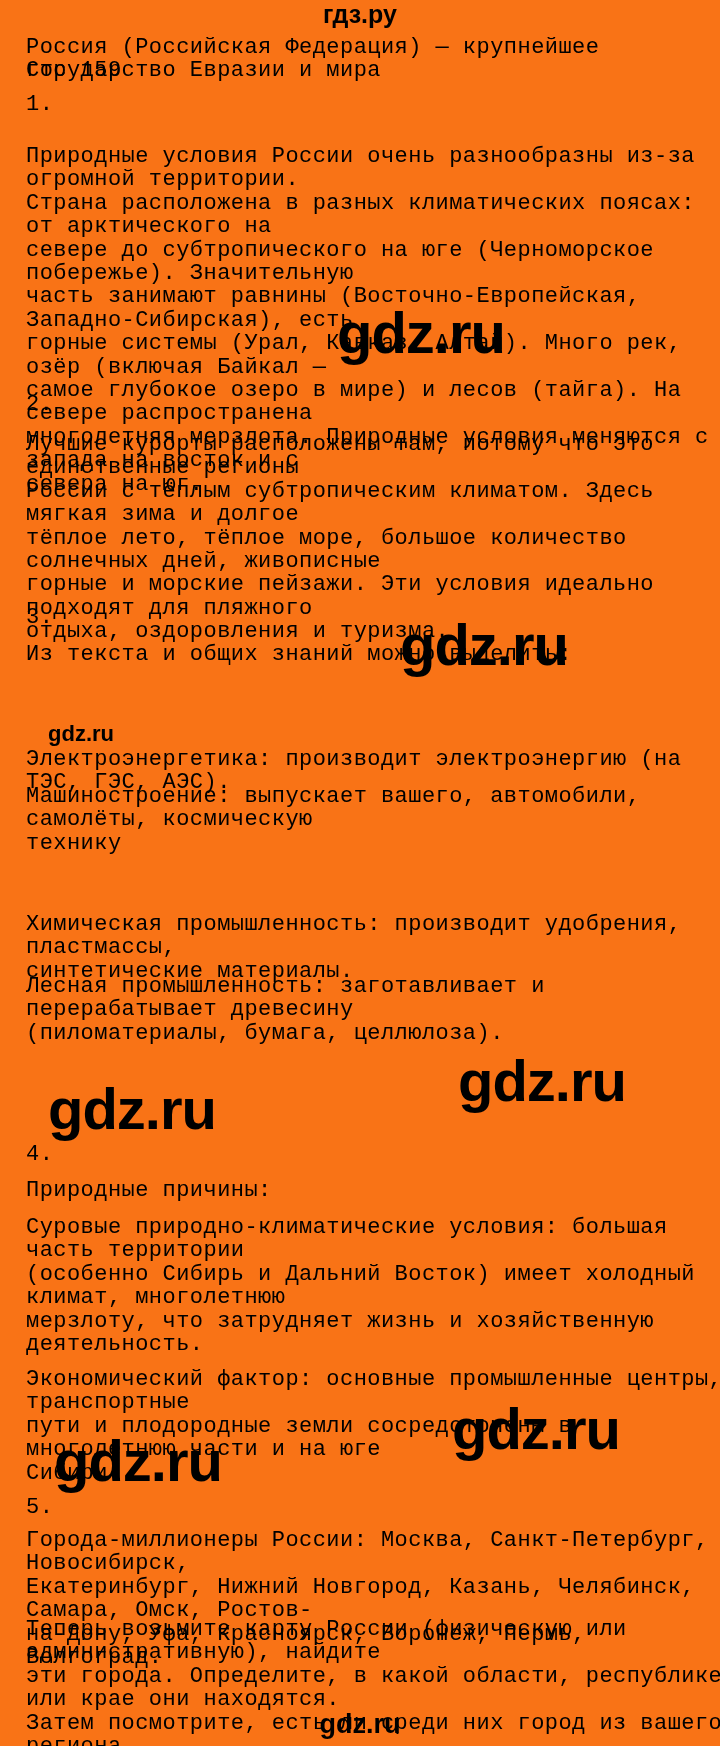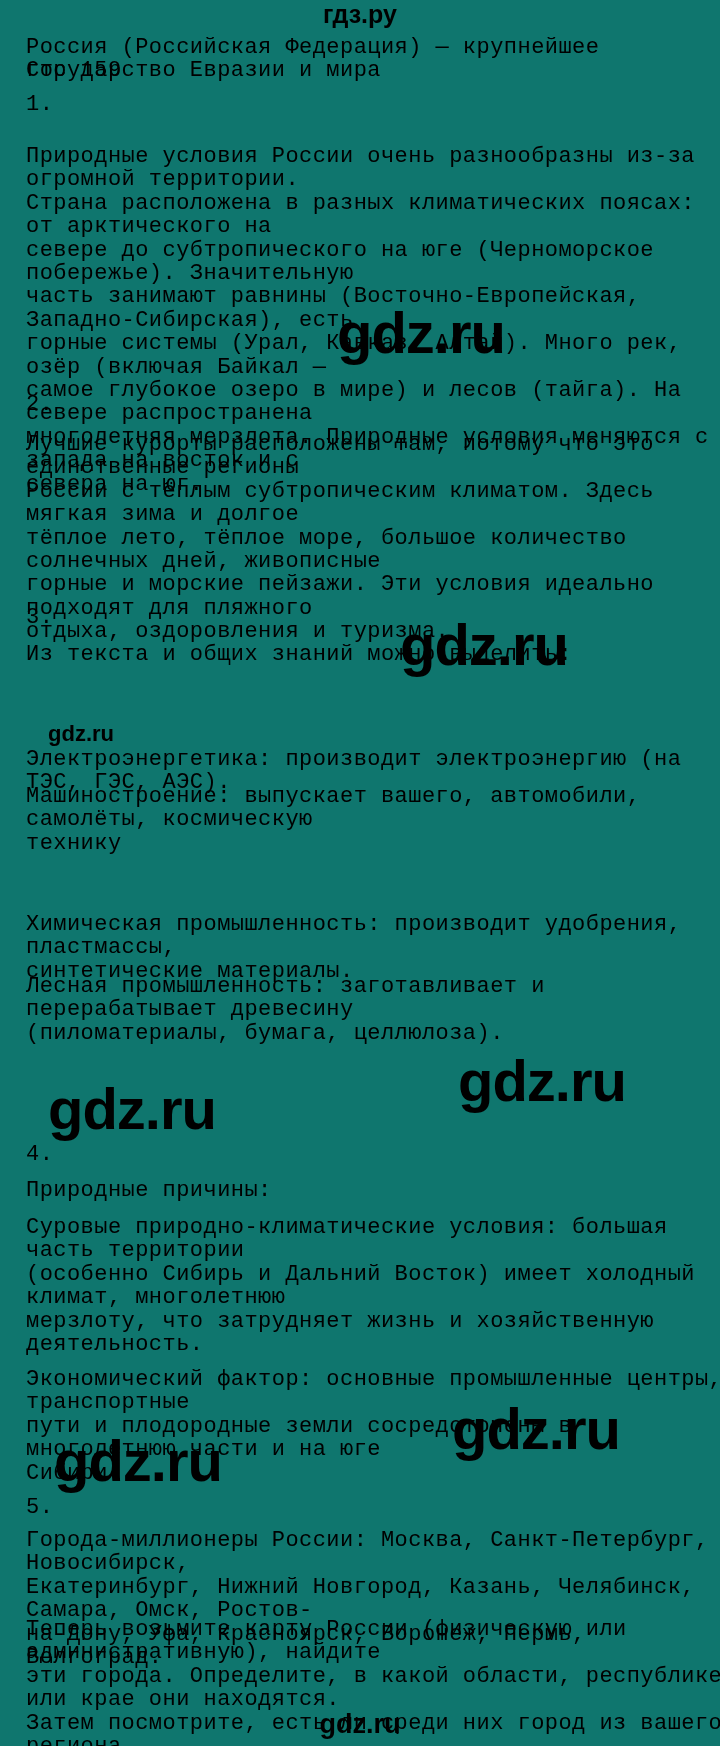--- a/index.html
+++ b/index.html
@@ -1,20 +1,20 @@
 <!DOCTYPE html>
 <html><head>
 <meta charset="utf-8">
 <style>
   html, body { margin: 0; padding: 0; background: #ffffff; }
   .page {
     position: relative;
     width: 720px;
     height: 1746px;
-    background: #0f766e;
+    background: #f97316;
     overflow: hidden;
     color: #000;
   }
   .hdr {
     position: absolute;
     top: 1px; left: 0; width: 720px;
     text-align: center;
     font: bold 25px/27px "Liberation Sans", "DejaVu Sans", sans-serif;
     color: #000;
   }

